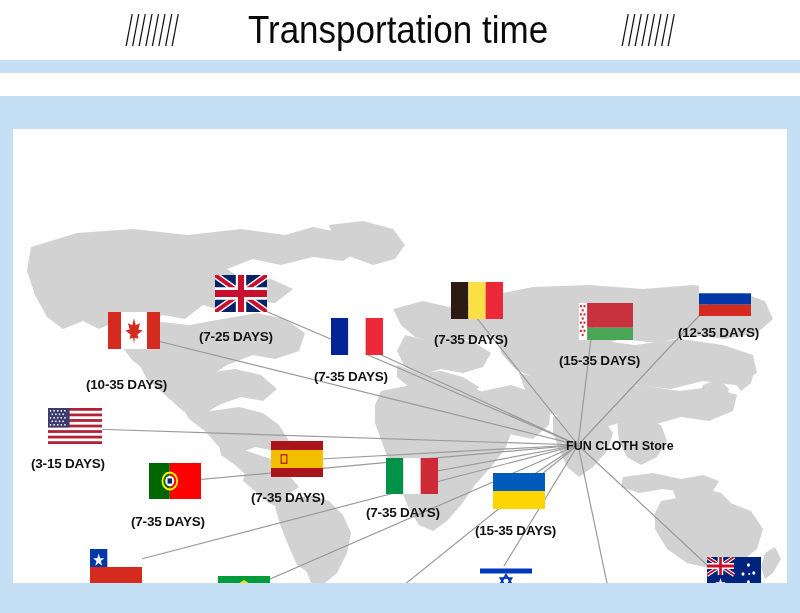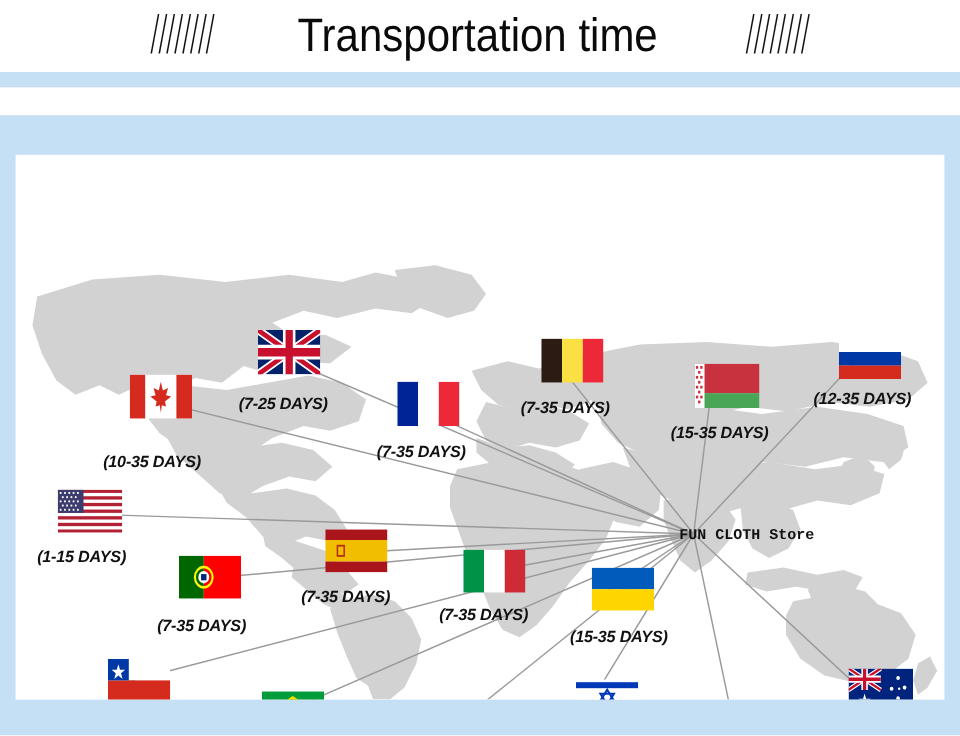--- a/index.html
+++ b/index.html
@@ -37,25 +37,25 @@
     background:#ffffff;overflow:hidden;
   }
   #map-svg{position:absolute;left:0;top:0;width:774px;height:454px;}
   
   .flag{position:absolute;box-sizing:border-box;overflow:hidden;}
   .flag svg{display:block;width:100%;height:100%;}
   
   .lbl{
     position:absolute;white-space:nowrap;color:#111111;
     font-family:"Liberation Sans","DejaVu Sans",sans-serif;
-    font-size:13.5px;font-weight:bold;letter-spacing:-0.2px;font-style:italic;
+    font-size:13.5px;font-weight:bold;letter-spacing:-0.2px;
   }
   #hub-label{
     position:absolute;white-space:nowrap;color:#111111;
-    font-family:Liberation Mono, monospace;
+    font-family:Liberation Sans, sans-serif;
     font-size:12.5px;font-weight:bold;letter-spacing:0px;
   }
 </style>
 </head>
 <body>
 
 <div id="header">
   <span class="hatch" id="hatch-left">////////</span>
   <span id="page-title">Transportation time</span>
   <span class="hatch" id="hatch-right">////////</span>
@@ -353,19 +353,19 @@
       </g>
     </svg>
   </div>
 
   <div class="lbl" style="left:186px;top:200px;">(7-25 DAYS)</div>
   <div class="lbl" style="left:73px;top:248px;">(10-35 DAYS)</div>
   <div class="lbl" style="left:301px;top:240px;">(7-35 DAYS)</div>
   <div class="lbl" style="left:421px;top:203px;">(7-35 DAYS)</div>
   <div class="lbl" style="left:546px;top:224px;">(15-35 DAYS)</div>
   <div class="lbl" style="left:665px;top:196px;">(12-35 DAYS)</div>
-  <div class="lbl" style="left:18px;top:327px;">(1-15 DAYS)</div>
+  <div class="lbl" style="left:18px;top:327px;">(3-15 DAYS)</div>
   <div class="lbl" style="left:238px;top:361px;">(7-35 DAYS)</div>
   <div class="lbl" style="left:118px;top:385px;">(7-35 DAYS)</div>
   <div class="lbl" style="left:353px;top:376px;">(7-35 DAYS)</div>
   <div class="lbl" style="left:462px;top:394px;">(15-35 DAYS)</div>
 
 </div>
 
 </body></html>

